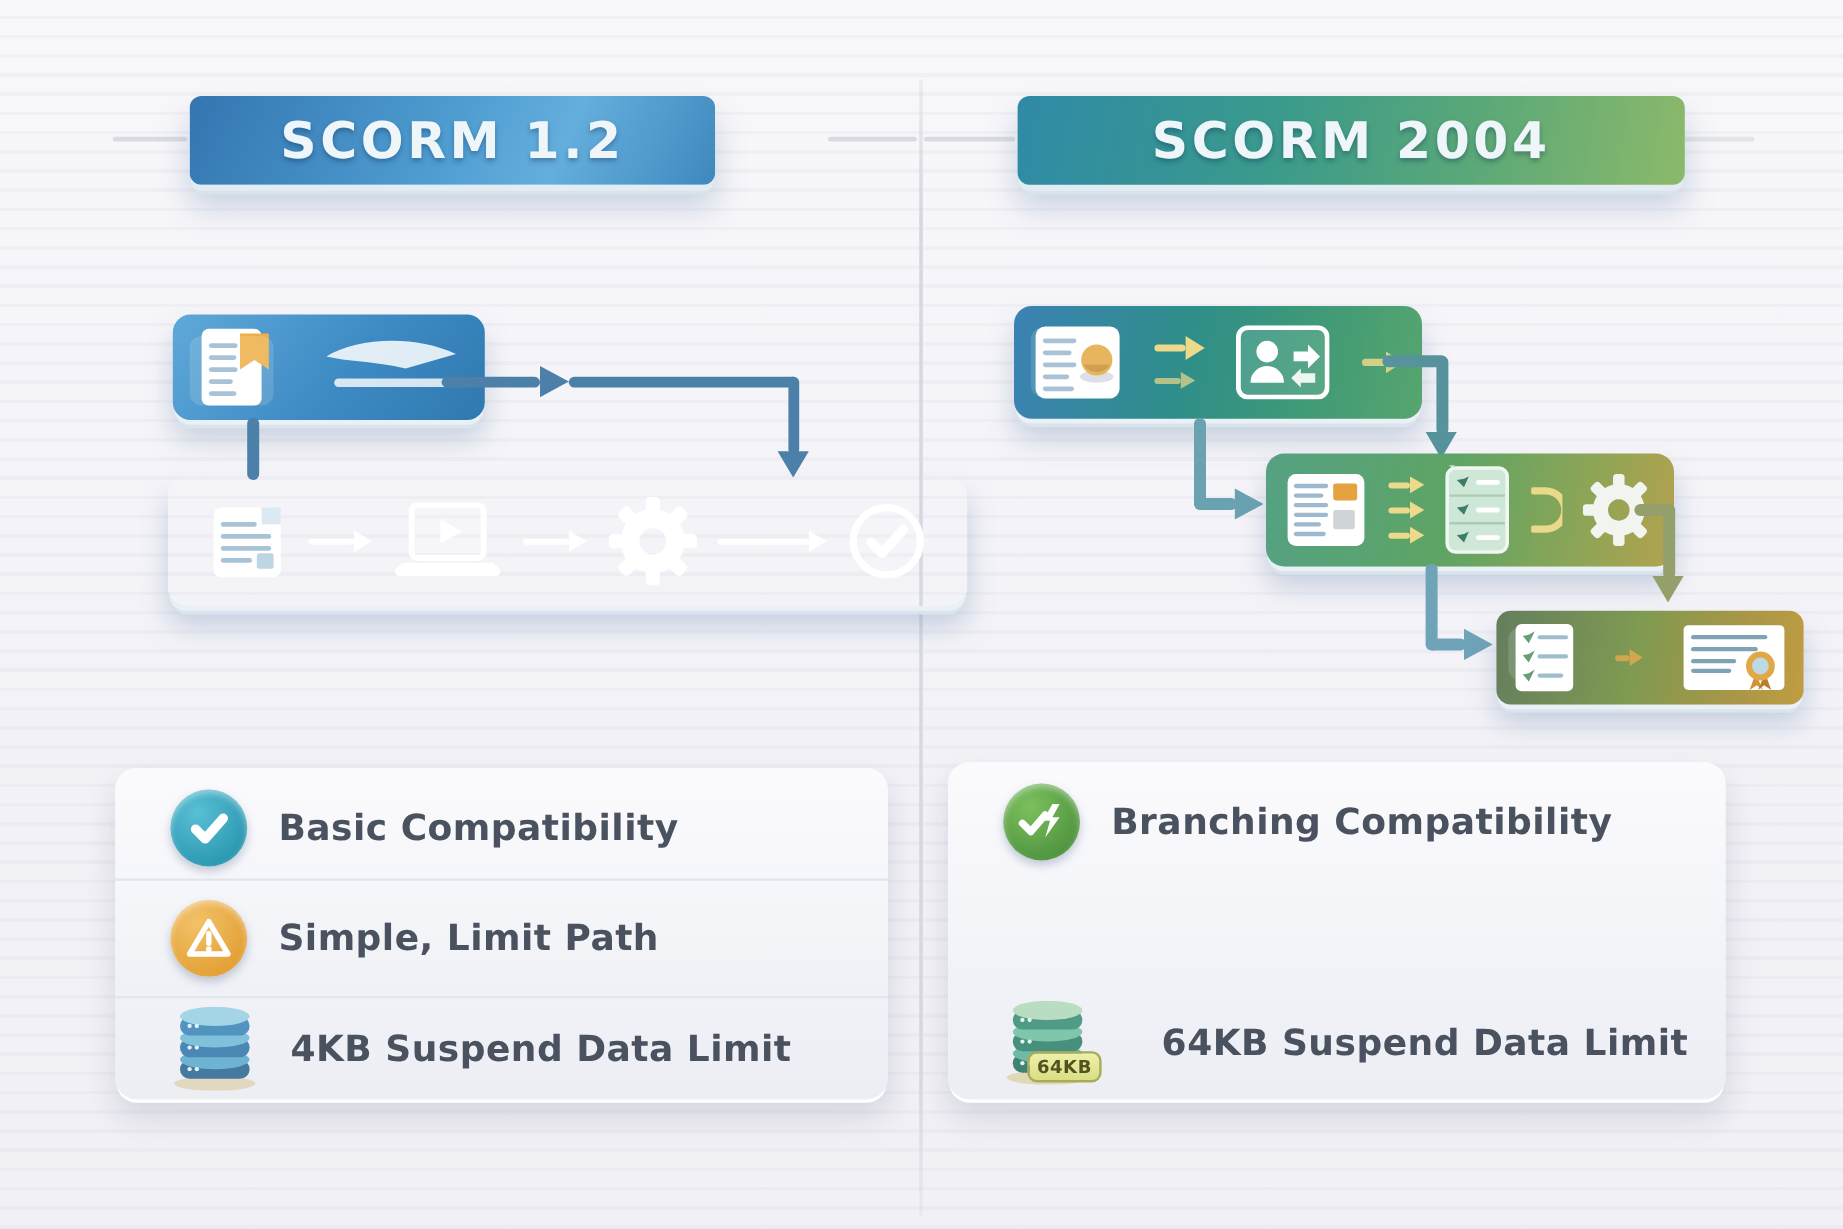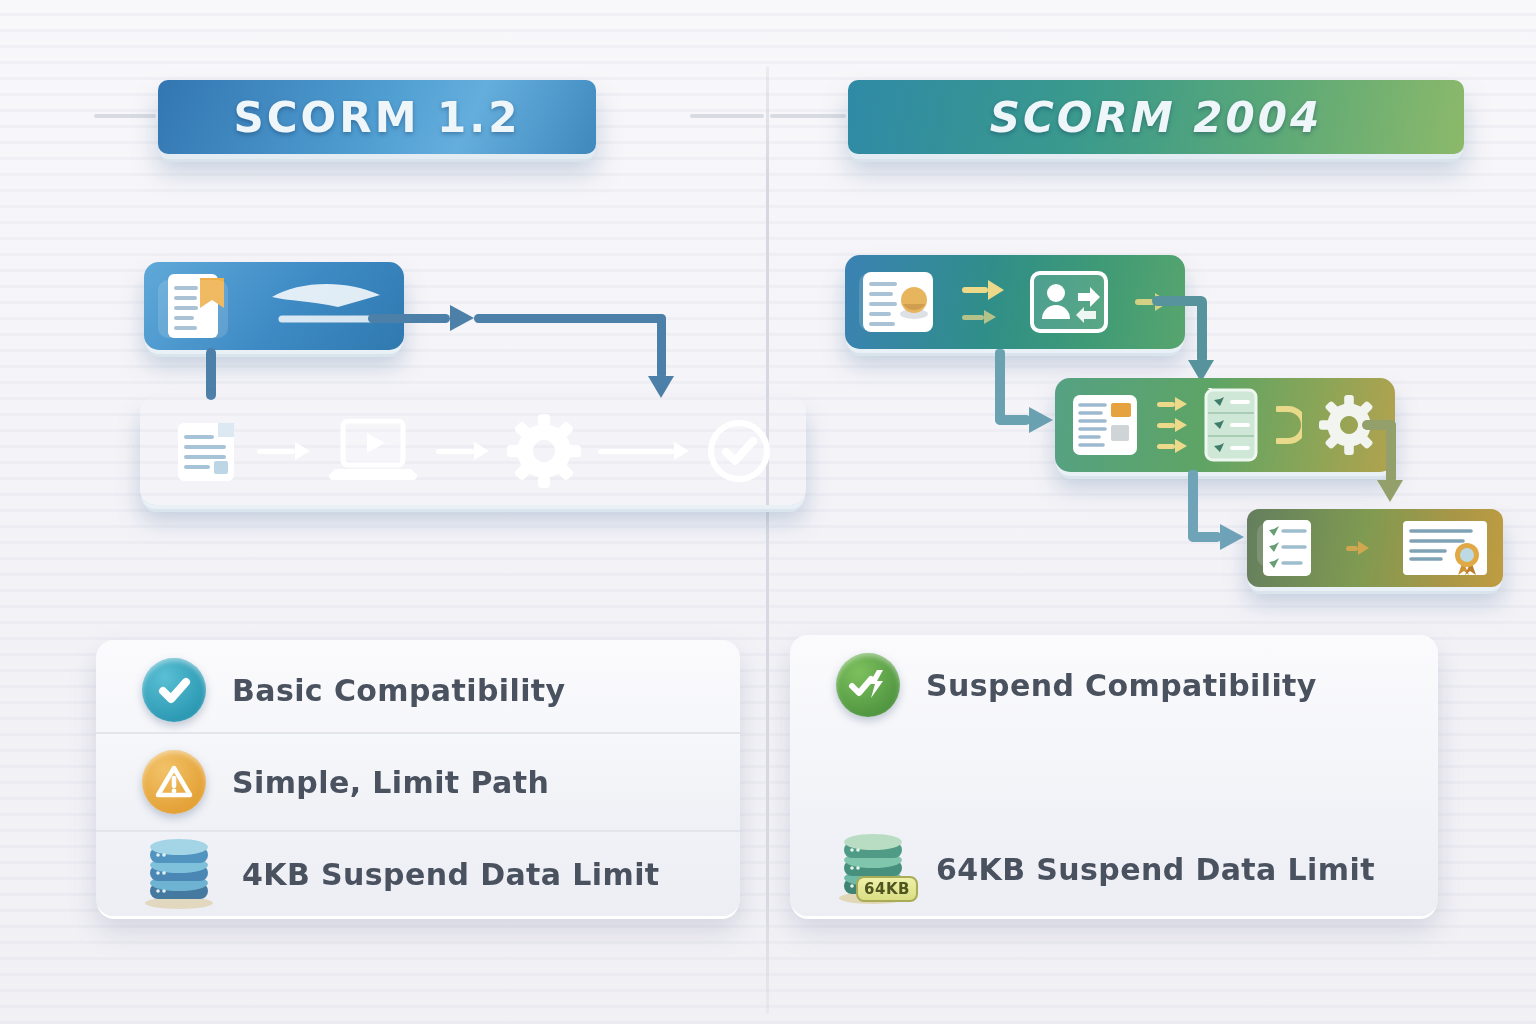--- a/index.html
+++ b/index.html
@@ -12,21 +12,21 @@
   }
   
   .divider{position:absolute;left:766px;top:66px;width:3px;height:948px;background:linear-gradient(180deg,rgba(200,204,214,0.25),#d5d8e0 12%,#d7dae2 88%,rgba(200,204,214,0.2));border-radius:2px;}
   .hline{position:absolute;height:4px;background:#cdd2da;opacity:.75;border-radius:2px;}
   
   .header{position:absolute;height:74px;border-radius:10px;display:flex;align-items:center;justify-content:center;
     color:#eef6fa;font-size:42px;font-weight:bold;letter-spacing:3px;
     text-shadow:0 2px 4px rgba(10,40,80,0.35);
     box-shadow:0 6px 0 -1px #e3ecf3, 0 11px 0 -3px #d8e3ec, 0 18px 26px rgba(110,140,175,0.35);}
   .header-left{left:158px;top:80px;width:438px;background:linear-gradient(110deg,#37210b00,transparent),linear-gradient(110deg,#35799f00,transparent),linear-gradient(115deg,#3376b1 0%,#4e9cd0 48%,#64aedd 70%,#3f88bd 100%);}
-  .header-right{left:848px;top:80px;width:616px;background:linear-gradient(100deg,#2f8aa6 0%,#3a9a8c 38%,#5aa878 68%,#8cb96a 100%);font-style:italic;}
+  .header-right{left:848px;top:80px;width:556px;background:linear-gradient(100deg,#2f8aa6 0%,#3a9a8c 38%,#5aa878 68%,#8cb96a 100%);}
   
   .fbox{position:absolute;border-radius:15px;display:flex;align-items:center;
     box-shadow:0 5px 0 -1px #eaf1f6, 0 10px 0 -3px #d9e4ed, 0 16px 22px rgba(110,140,175,0.35);}
   .fbox .ghost{position:absolute;left:14px;top:18px;width:70px;height:58px;border-radius:10px;background:rgba(255,255,255,0.14);}
   
   .box-l1{left:144px;top:262px;width:224px;height:88px;background:linear-gradient(130deg,#5fa9d9 0%,#3e8ac4 55%,#2f79af 100%);padding:0 18px;justify-content:space-between;}
   .box-l2{left:140px;top:397px;width:598px;height:108px;background:linear-gradient(180deg,#66add c0,transparent),linear-gradient(180deg,#63abdb 0%,#3f8cc4 58%,#2f7ab0 100%);padding:0 34px;justify-content:space-between;}
   
   .box-r1{left:845px;top:255px;width:308px;height:94px;background:linear-gradient(100deg,#3b82b4 0%,#2f8e89 42%,#3f9a76 72%,#57a56e 100%);padding:0 16px;justify-content:space-between;}
   .box-r2{left:1055px;top:378px;width:308px;height:94px;background:linear-gradient(100deg,#55a183 0%,#5ea465 45%,#8aa557 75%,#b3a24e 100%);padding:0 16px;justify-content:space-between;}
@@ -381,23 +381,23 @@
   </div>
 
   <div class="panel panel-right">
     <div class="prow" style="top:0;">
       <div class="cicon c-green">
         <svg width="42" height="38" viewBox="0 0 42 38">
           <path d="M5 20 l7 7 l12 -14" fill="none" stroke="#ffffff" stroke-width="6" stroke-linecap="round" stroke-linejoin="round"></path>
           <path d="M30 4 l-8 14 h6 l-4 14 12 -17 h-6 l6 -11 z" fill="#ffffff"></path>
         </svg>
       </div>
-      <div class="plabel">Suspend Compatibility</div>
-    </div>
-    <div class="prow" style="top:184px;">
+      <div class="plabel">Branching Compatibility</div>
+    </div>
+    <div class="prow" style="top:184px;gap:32px;">
       <div class="dbwrap">
         <svg width="74" height="70" viewBox="0 0 74 70">
           <ellipse cx="37" cy="64" rx="34" ry="6" fill="#ded2a8" opacity=".8"></ellipse>
           <g>
             <rect x="8" y="44" width="58" height="16" rx="8" fill="#3f8374"></rect>
             <ellipse cx="37" cy="44" rx="29" ry="8" fill="#6fbaa4"></ellipse>
             <rect x="8" y="26" width="58" height="16" rx="8" fill="#47907d"></rect>
             <ellipse cx="37" cy="26" rx="29" ry="8" fill="#7fc6ad"></ellipse>
             <rect x="8" y="8" width="58" height="16" rx="8" fill="#509b86"></rect>
             <ellipse cx="37" cy="8" rx="29" ry="8" fill="#b9ddc2"></ellipse>

